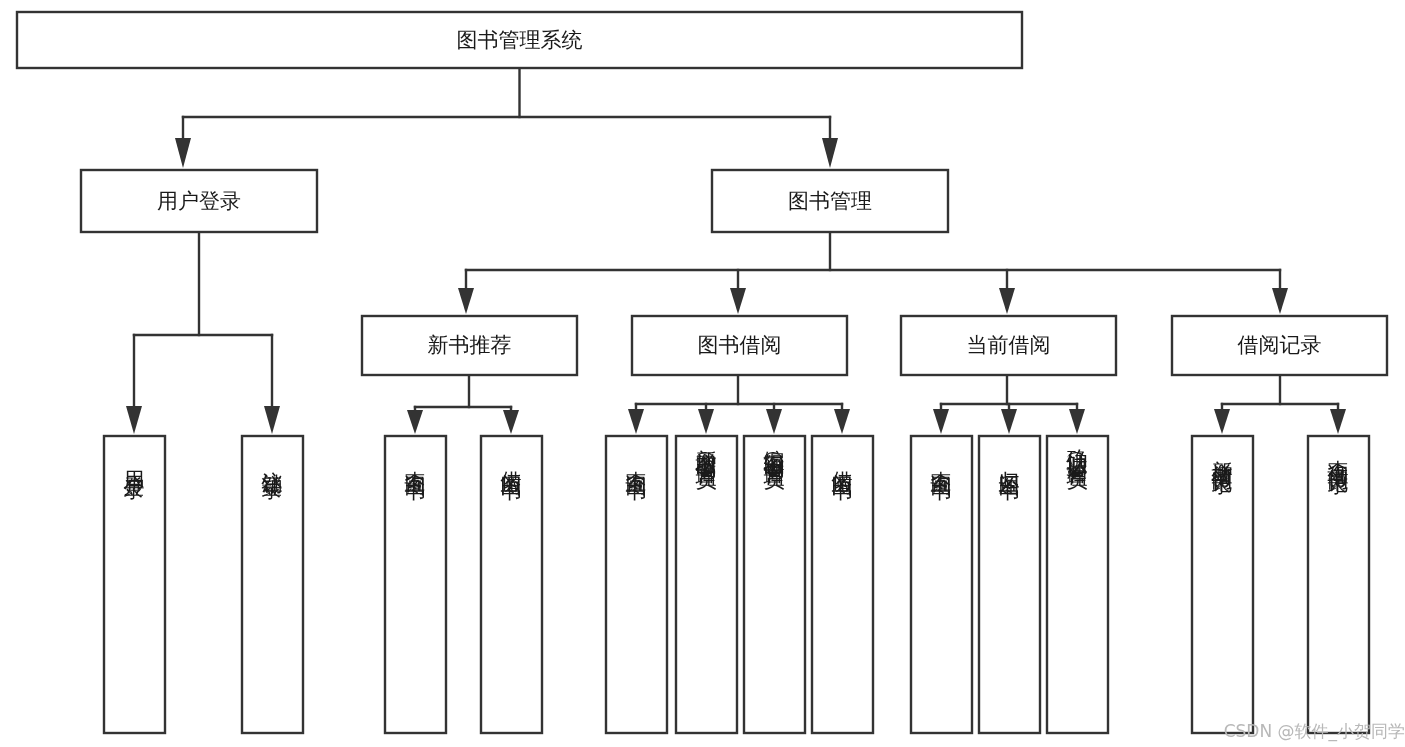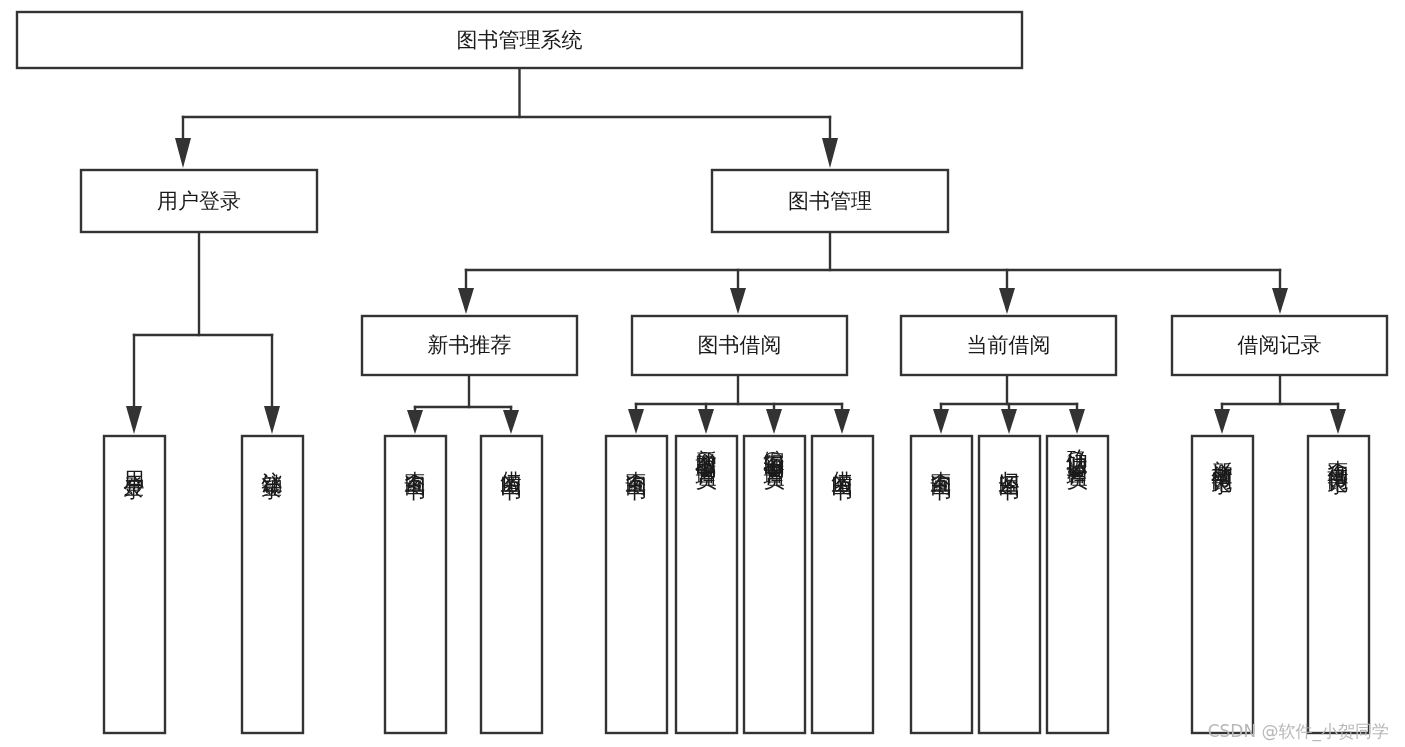--- a/index.html
+++ b/index.html
@@ -47,21 +47,21 @@
     font-family: "DejaVu Sans", "Liberation Sans", sans-serif;
     font-size: 21px;
     fill: #1a1a1a;
     writing-mode: vertical-rl;
     text-orientation: upright;
     text-anchor: middle;
     letter-spacing: 3px;
   }
   .watermark {
     position: absolute;
-    right: 16px;
+    right: 0;
     bottom: 4px;
     font-family: "DejaVu Sans", "Liberation Sans", sans-serif;
     font-size: 17px;
     color: #b8b8b8;
     white-space: nowrap;
     pointer-events: none;
   }
 </style>
 </head>
 <body>

